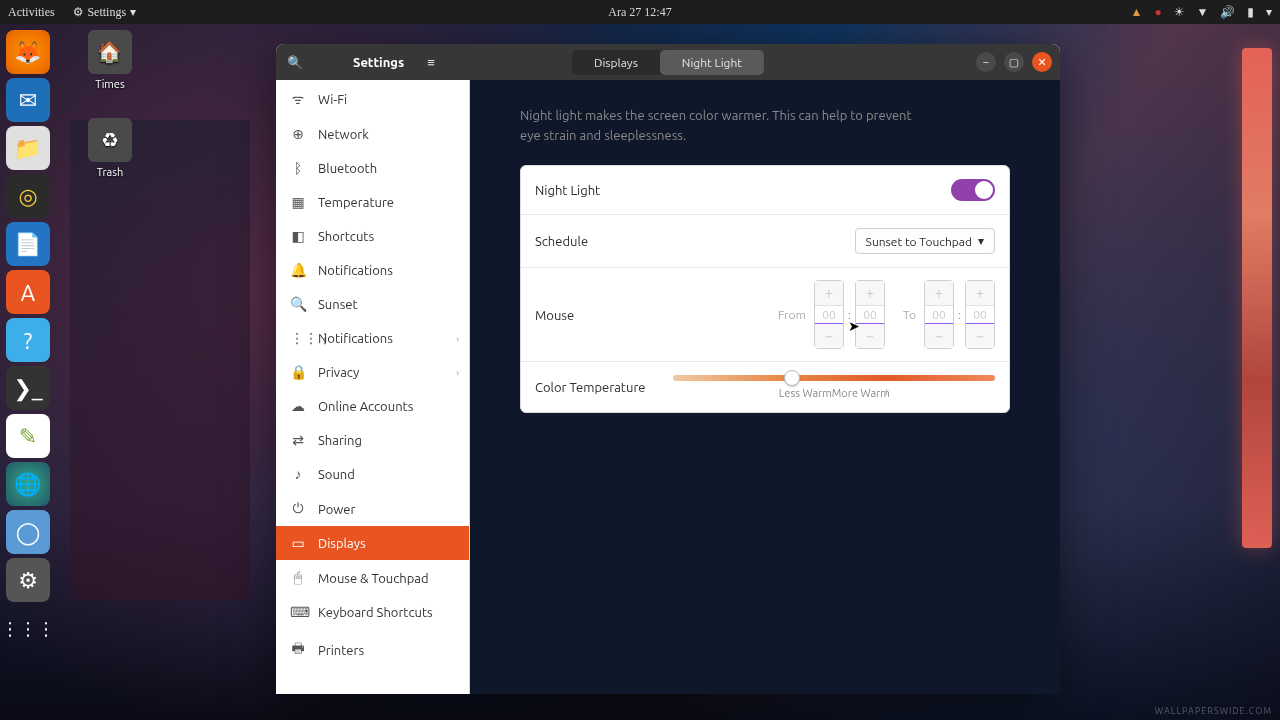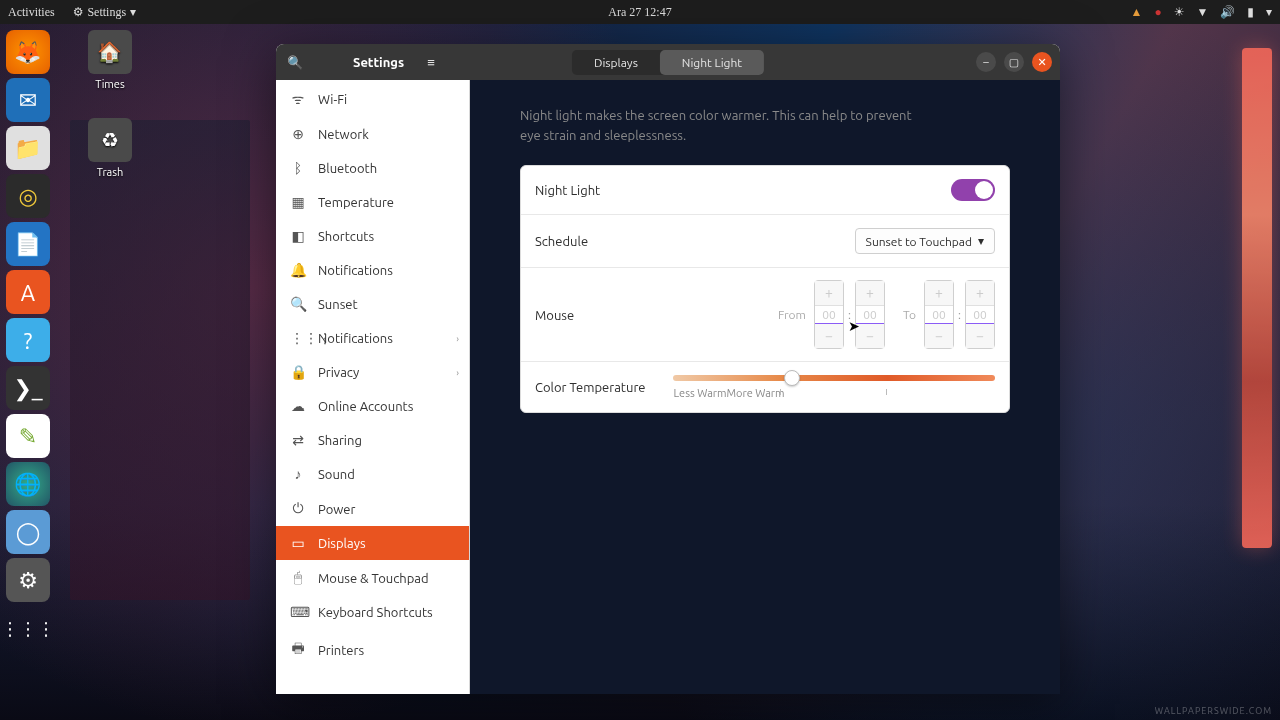--- a/index.html
+++ b/index.html
@@ -45,21 +45,21 @@
 .dropdown{border:1px solid #cfcfcf;border-radius:4px;padding:5px 10px;font-size:12px;background:#fdfdfd;cursor:pointer;display:flex;align-items:center;gap:6px;}
 .spinner{display:flex;flex-direction:column;border:1px solid #cfcfcf;border-radius:4px;width:30px;}
 .spinner button{border:none;background:#f7f7f7;height:24px;font-size:14px;color:#999;cursor:pointer;}
 .spinner input{border:none;border-top:1px solid #e0e0e0;border-bottom:1px solid #8b5cf6;height:19px;text-align:center;font-size:12px;width:100%;color:#999;}
 .spinner.disabled button,.spinner.disabled input{color:#ccc;}
 .timelabel{color:#aaa;font-size:12px;margin:8px 8px;}
 .colon{color:#999;font-size:12px;margin:0 4px;}
 .slider-wrap{flex:1;margin-left:28px;}
 .slider-track{height:6px;border-radius:3px;background:linear-gradient(90deg,#f0c9a6,#e78a4a,#e05a28,#f08a5a);position:relative;}
 .slider-thumb{position:absolute;top:50%;left:37%;width:16px;height:16px;background:#fff;border:1px solid #bbb;border-radius:50%;transform:translate(-50%,-50%);box-shadow:0 1px 2px rgba(0,0,0,.2);cursor:pointer;}
-.slider-labels{display:flex;justify-content:flex-start;font-size:11px;color:#888;margin-top:6px;}
+.slider-labels{display:flex;justify-content:center;font-size:11px;color:#888;margin-top:6px;}
 .tick{position:absolute;top:14px;width:1px;height:6px;background:#bbb;}
 .cursor{position:absolute;left:848px;top:318px;font-size:14px;z-index:50;pointer-events:none;}
 .hb-left{display:flex;align-items:center;}
 .hb-search{margin-left:4px;}
 .hb-menu{margin-left:12px;}
 .wp-credit{position:absolute;bottom:4px;right:8px;color:rgba(255,255,255,.3);font-size:9px;letter-spacing:1px;}
 </style>
 </head>
 <body>
 <div class="wallpaper"></div>

